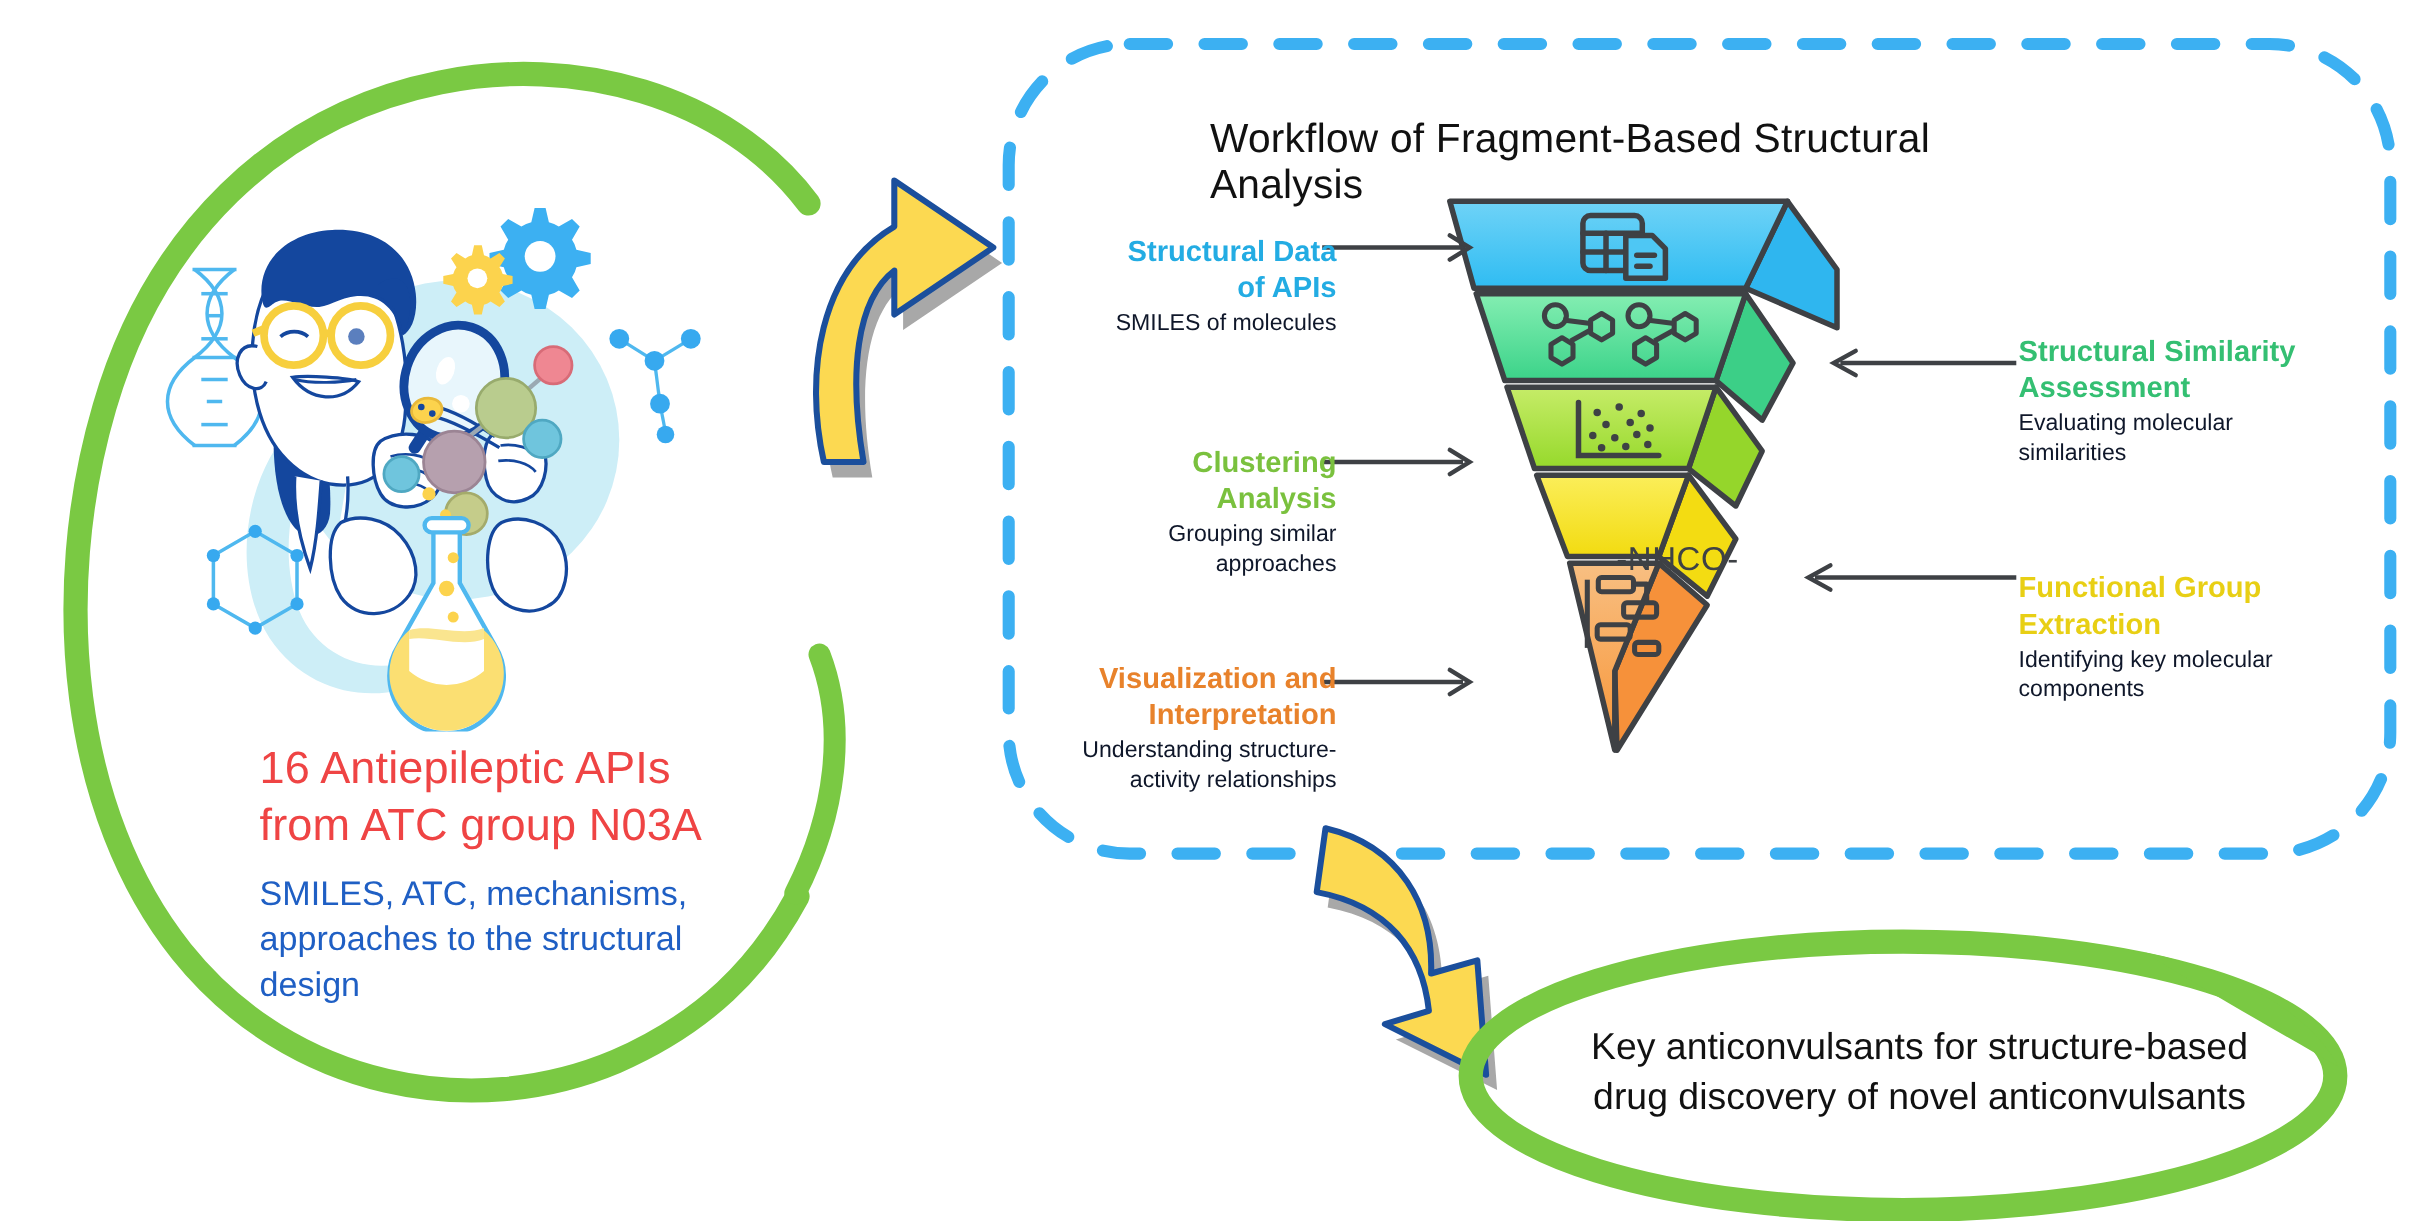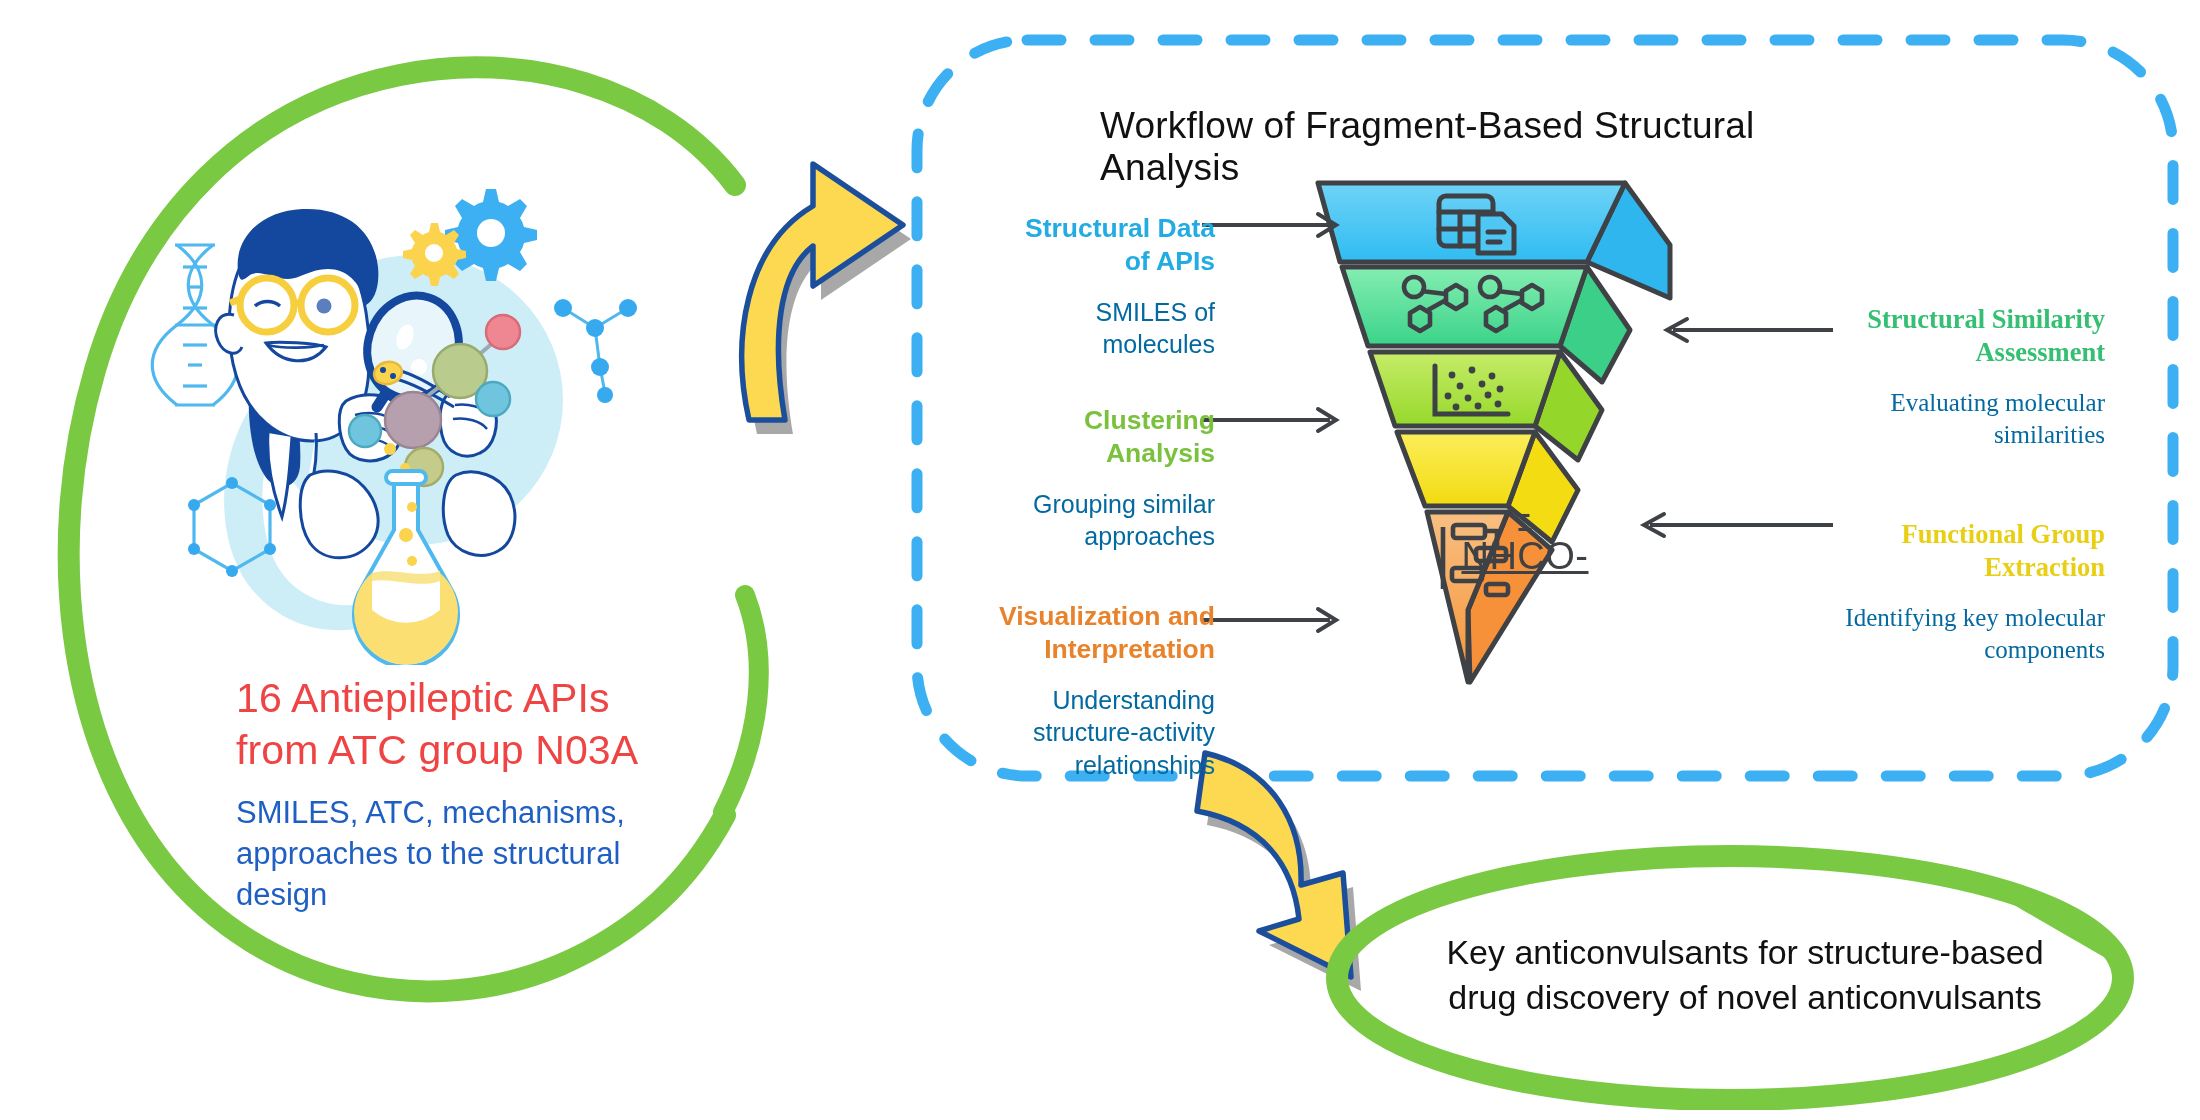--- a/index.html
+++ b/index.html
@@ -24,43 +24,43 @@
 
   
   .wf-title{
     position:absolute; left:1100px; top:105px; width:680px;
     text-align:left; font-size:37px; color:#111; letter-spacing:.2px;
   }
 
   
   .lbl{position:absolute;}
   .lbl .head{font-size:26.5px;font-weight:bold;line-height:1.26;}
-  .lbl .desc{font-size:25px;line-height:1.3;color:#0369a1;margin-top:17px;}
-  .lbl.right .head,.lbl.right .desc{text-align:right;font-family:Liberation Serif, serif;}
+  .lbl .desc{font-size:21px;line-height:1.3;color:#0f172a;margin-top:1px;}
+  .lbl.right .head,.lbl.right .desc{text-align:left;}
   .lbl.left-al .head,.lbl.left-al .desc{text-align:right;}
   .lbl.l1{left:1000px;top:212px;width:215px;}
   .lbl.l2{left:1000px;top:404px;width:215px;}
   .lbl.l3{left:975px;top:600px;width:240px;}
   .lbl.r1{left:1835px;top:303px;width:270px;}
   .lbl.r2{left:1835px;top:500px;width:270px;}
 
   .c-blue{color:#23ace3;}
   .c-green{color:#7ac13e;}
   .c-orange{color:#e8822b;}
   .c-teal{color:#34bf72;}
   .c-yellow{color:#e8cf14;margin-top:18px;}
 
   
   .outcome{
     position:absolute;left:1395px;top:930px;width:700px;
     text-align:center;font-size:34px;line-height:1.33;color:#111;
   }
   .funnel-nhco{
     position:absolute;left:1455px;top:492px;width:140px;text-align:center;
-    font-size:38px;color:#3e4145;letter-spacing:.5px;text-decoration:underline;
+    font-size:30px;color:#3e4145;letter-spacing:.5px;
   }
 </style>
 </head>
 <body>
 
 <div id="stage">
 
   <svg class="abs" style="left:0px;top:0px;" width="860" height="1060">
     <path d="M735,185 C660,85 520,50 400,75 C250,105 140,215 95,370
              C45,540 65,740 165,865 C265,990 430,1020 560,965

